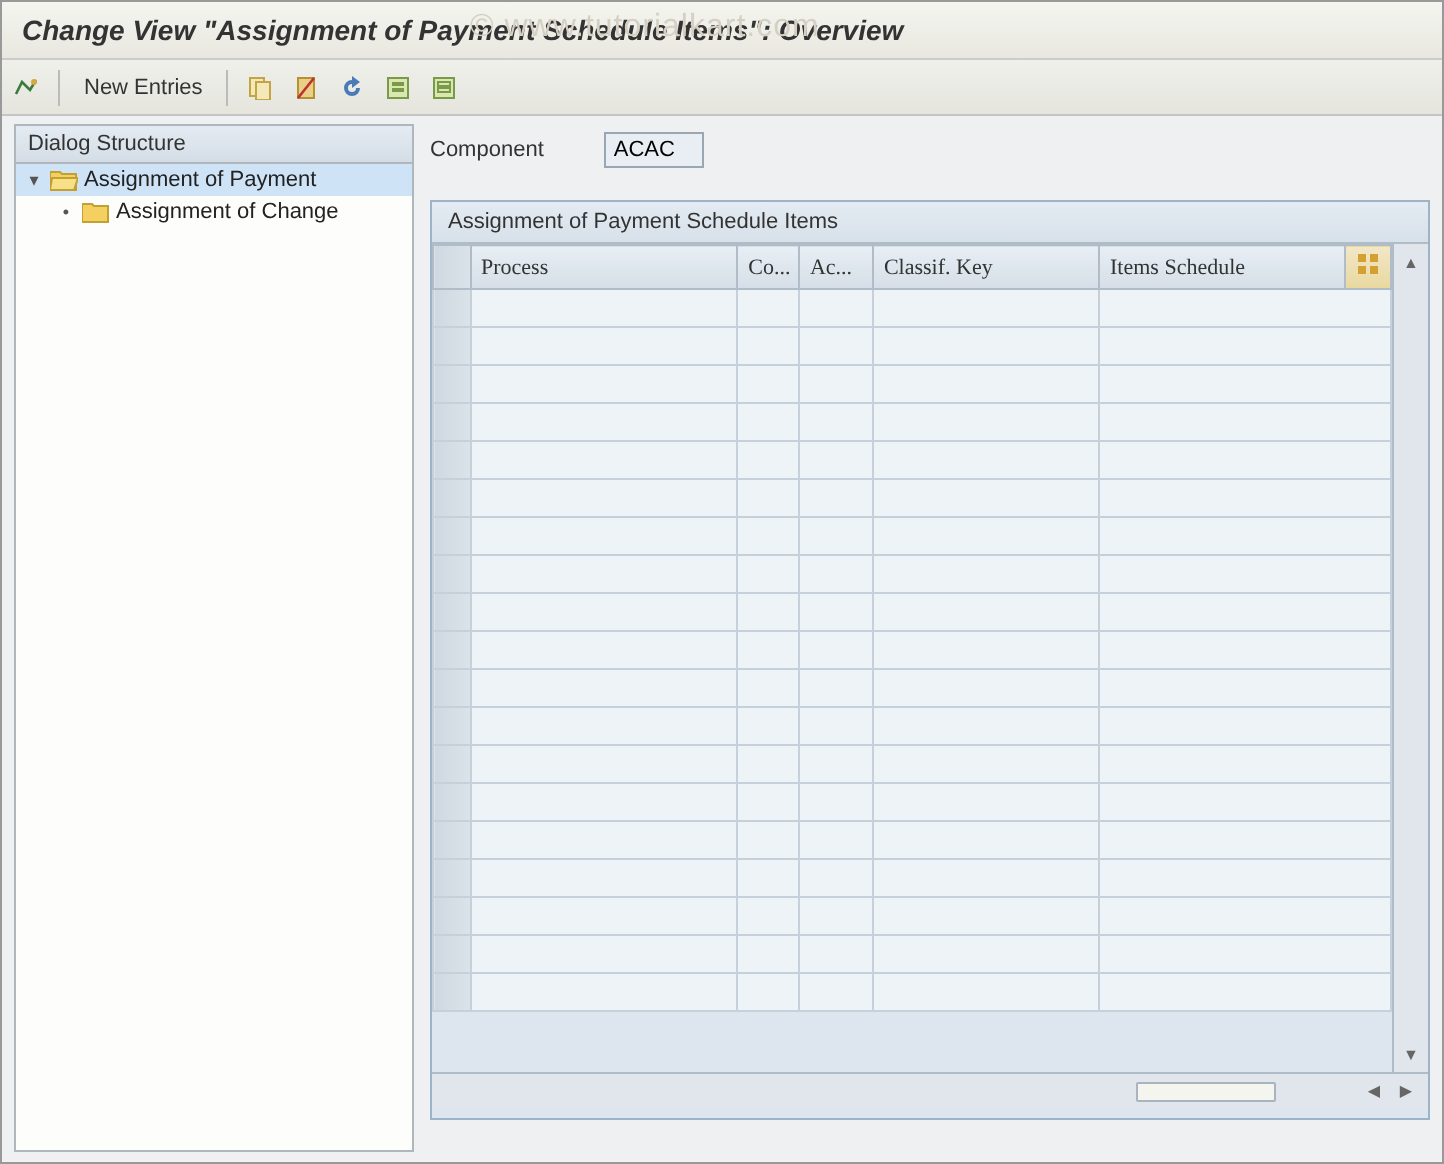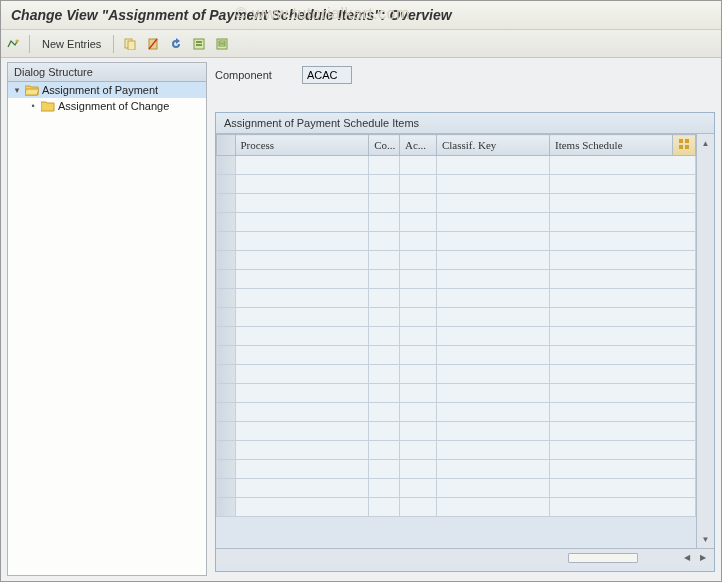--- a/index.html
+++ b/index.html
@@ -97,21 +97,21 @@
     .main-panel {
       flex: 1;
       padding: 8px 6px;
       background: #eef0f2;
       position: relative;
       overflow: hidden;
     }
     .field-row {
       display: flex;
       align-items: center;
-      margin-bottom: 28px;
+      margin-bottom: 16px;
       gap: 30px;
     }
     .field-label { font-size: 11px; color: #333; }
     .field-input {
       font-size: 11px;
       padding: 2px 4px;
       border: 1px solid #9aa6b2;
       background: #e8eef4;
       width: 50px;
       font-family: Arial, sans-serif;

